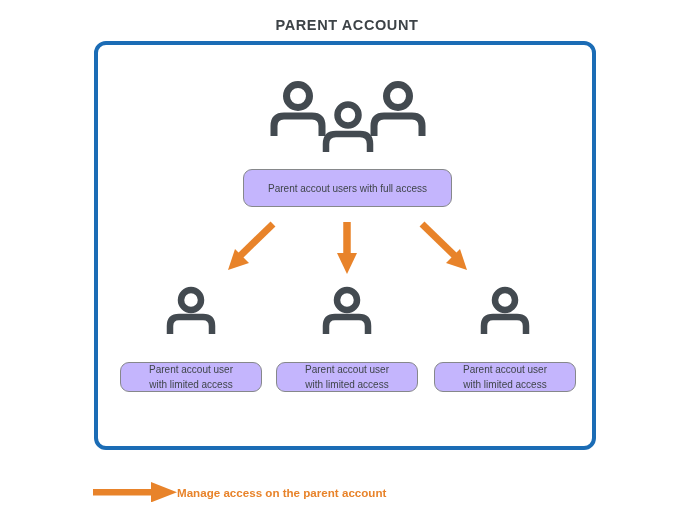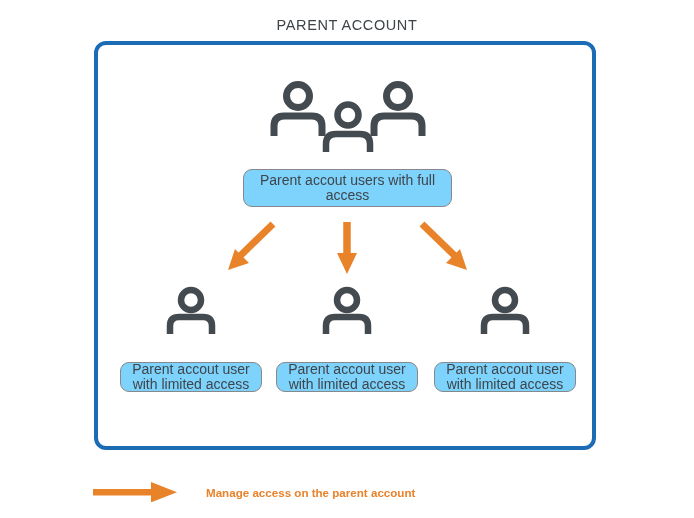--- a/index.html
+++ b/index.html
@@ -17,21 +17,21 @@
   }
 
   
   #diagram-title {
     position: absolute;
     left: 0;
     top: 17px;
     width: 694px;
     text-align: center;
     font-size: 14.5px;
-    font-weight: normal;
+    font-weight: bold;
     letter-spacing: 0.6px;
     color: #3d4347;
   }
 
   
   #account-frame {
     position: absolute;
     left: 94px;
     top: 41px;
     width: 502px;
@@ -54,26 +54,26 @@
     width: 160px;
     height: 72px;
   }
 
   
   .label-box {
     position: absolute;
     box-sizing: border-box;
     border: 1.4px solid #86888b;
     border-radius: 9px;
-    background: #7dd3fc;
+    background: #c4b5fd;
     display: flex;
     align-items: center;
     justify-content: center;
     text-align: center;
-    font-size: 14px;
+    font-size: 10px;
     line-height: 15px;
     color: #3f454a;
   }
 
   #full-access-box {
     left: 243px;
     top: 169px;
     width: 209px;
     height: 38px;
   }
@@ -101,21 +101,20 @@
   #legend {
     position: absolute;
     left: 93px;
     top: 479px;
     height: 26px;
     display: flex;
     align-items: center;
   }
   #legend-arrow-icon { display: block; }
   #legend-label {
-    margin-left: 29px;
     font-size: 11.6px;
     font-weight: bold;
     color: #e8832a;
     white-space: nowrap;
   }
 </style>
 </head>
 <body>
 
 <div id="diagram-title">PARENT ACCOUNT</div>

